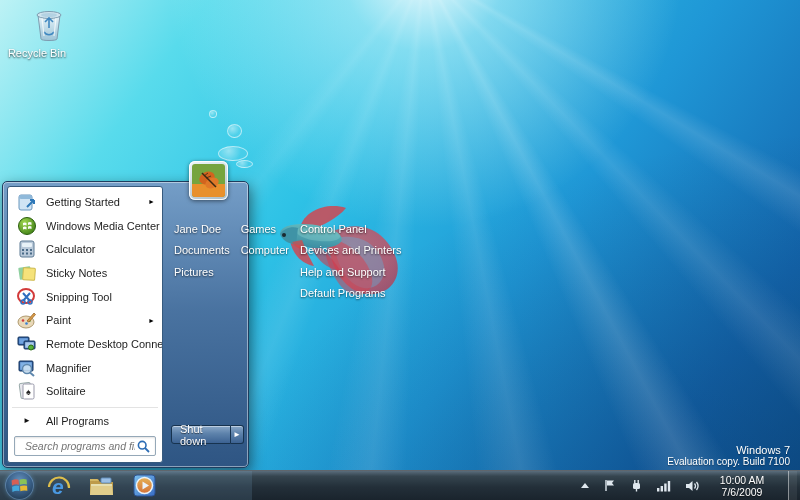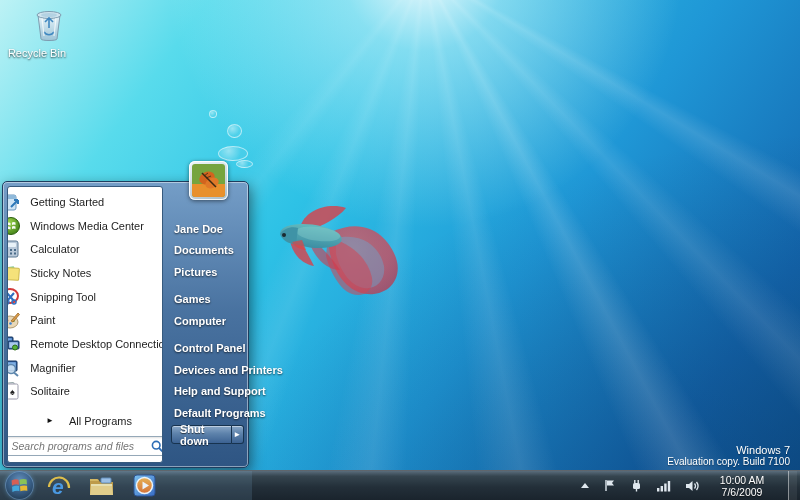--- a/index.html
+++ b/index.html
@@ -26,36 +26,36 @@
   .recycle .lab{margin-top:1px;font-size:11px;color:#fff;text-shadow:0 1px 2px rgba(0,0,0,.8);}
   
   .watermark{position:absolute;right:10px;top:444px;text-align:right;color:#fff;text-shadow:0 1px 1px rgba(0,0,0,.35);}
   .watermark .l1{font-size:11px;}
   .watermark .l2{font-size:10px;}
   
   .start-menu{position:absolute;left:2px;top:181px;width:247px;height:287px;border-radius:5px;
     background:linear-gradient(180deg, rgba(118,156,198,.97), rgba(74,112,158,.97) 45%, rgba(46,82,128,.97));
     border:1px solid #1e3d5f;box-shadow:inset 0 0 0 1px rgba(255,255,255,.45), 2px 5px 14px rgba(0,0,0,.5);
     display:flex;padding:4px;z-index:5;}
-  .left-panel{width:160px;background:#fff;border:1px solid #365a7e;border-radius:3px;display:flex;flex-direction:column;overflow:hidden;align-items:center;}
+  .left-panel{width:160px;background:#fff;border:1px solid #365a7e;border-radius:3px;display:flex;flex-direction:column;overflow:hidden;}
   .programs{padding-top:3px;}
   .mi{height:23.7px;display:flex;align-items:center;padding:0 7px 0 7px;cursor:default;}
   .mi .ic{width:24px;height:22px;display:flex;align-items:center;justify-content:center;flex:none;}
   .mi .lbl{font-size:11px;color:#1e1e1e;margin-left:7px;flex:1;white-space:nowrap;}
   .mi .sub{font-size:7px;color:#000;}
   .spacer{flex:1;}
   .sep{height:1px;background:#e3e3e3;margin:0 4px;}
   .all-programs{height:25px;display:flex;align-items:center;padding:0 7px;}
   .all-programs .tri{font-size:8px;color:#111;width:24px;text-align:center;}
   .all-programs .lbl{font-size:11px;color:#1e1e1e;margin-left:7px;}
   .search-row{padding:3px 6px 6px 6px;}
   .search-box{height:20px;border:1px solid #95a8b8;border-radius:2px;background:#fff;display:flex;align-items:center;
     padding:0 5px 0 8px;box-shadow:inset 0 1px 2px rgba(0,0,0,.12);}
   .search-box input{border:0;outline:0;flex:1;font-size:10.5px;font-style:italic;color:#5a5a5a;background:transparent;min-width:0;}
-  .right-panel{width:81px;position:relative;display:flex;flex-direction:column;padding:32px 0 0 0;font-weight:bold;}
+  .right-panel{width:81px;position:relative;display:flex;flex-direction:row;padding:32px 0 0 0;}
   .rp-item{height:21.5px;display:flex;align-items:center;padding-left:11px;font-size:11px;color:#fff;
     text-shadow:0 1px 2px rgba(0,0,0,.65);white-space:nowrap;cursor:default;}
   .rp-group{margin-bottom:6px;}
   .shutdown-row{position:absolute;left:8px;bottom:19px;display:flex;}
   .sd-btn{height:19px;display:flex;align-items:center;padding:0 8px;font-size:11px;color:#fff;text-shadow:0 1px 1px rgba(0,0,0,.6);
     background:linear-gradient(180deg,#8aa8c8,#5d82ab 45%,#3c6292);border:1px solid #17334f;border-radius:3px 0 0 3px;
     box-shadow:inset 0 1px 0 rgba(255,255,255,.45);}
   .sd-arrow{height:19px;width:16px;display:flex;align-items:center;justify-content:center;font-size:8px;color:#fff;
     background:linear-gradient(180deg,#8aa8c8,#5d82ab 45%,#3c6292);border:1px solid #17334f;border-left:0;border-radius:0 3px 3px 0;
     box-shadow:inset 0 1px 0 rgba(255,255,255,.45);}

